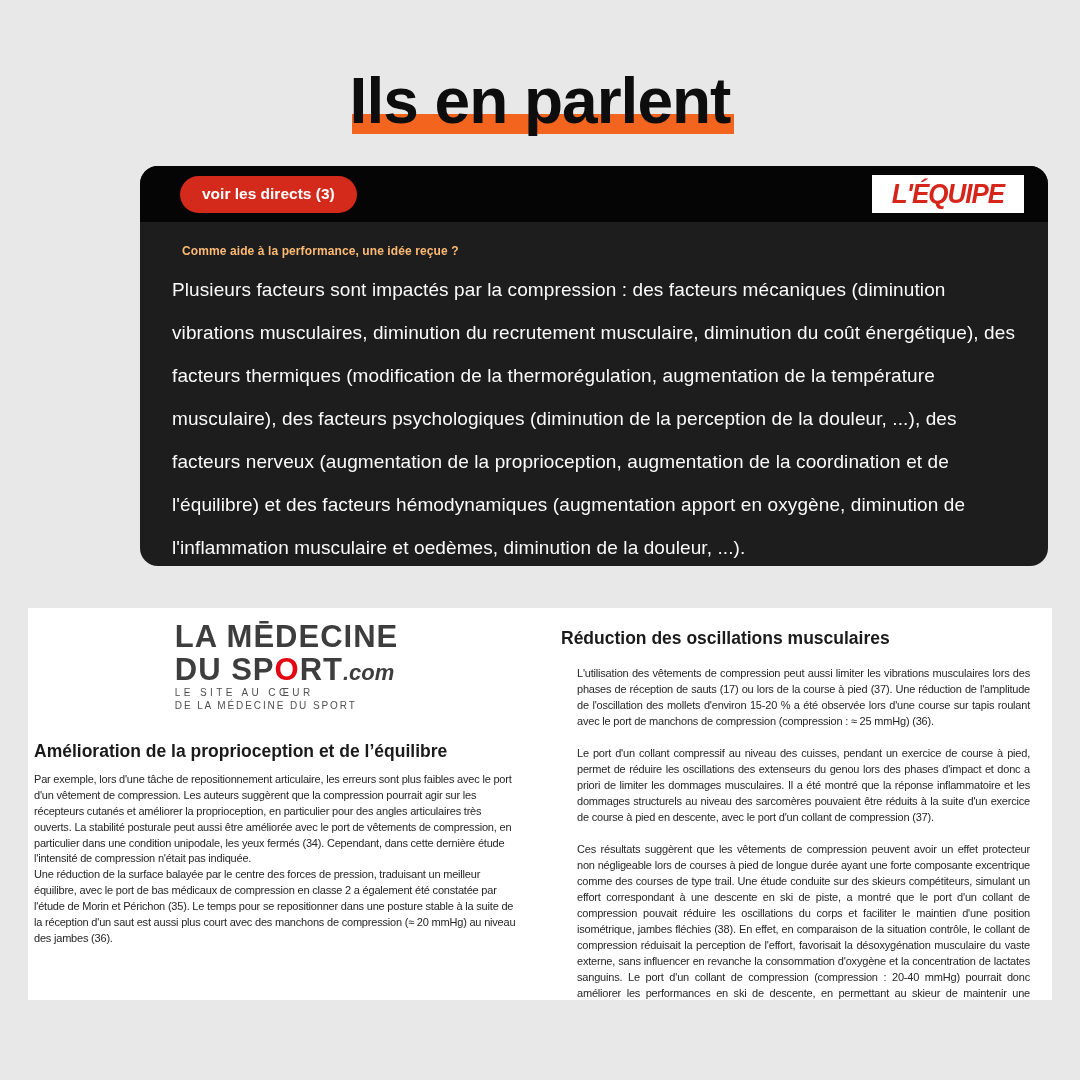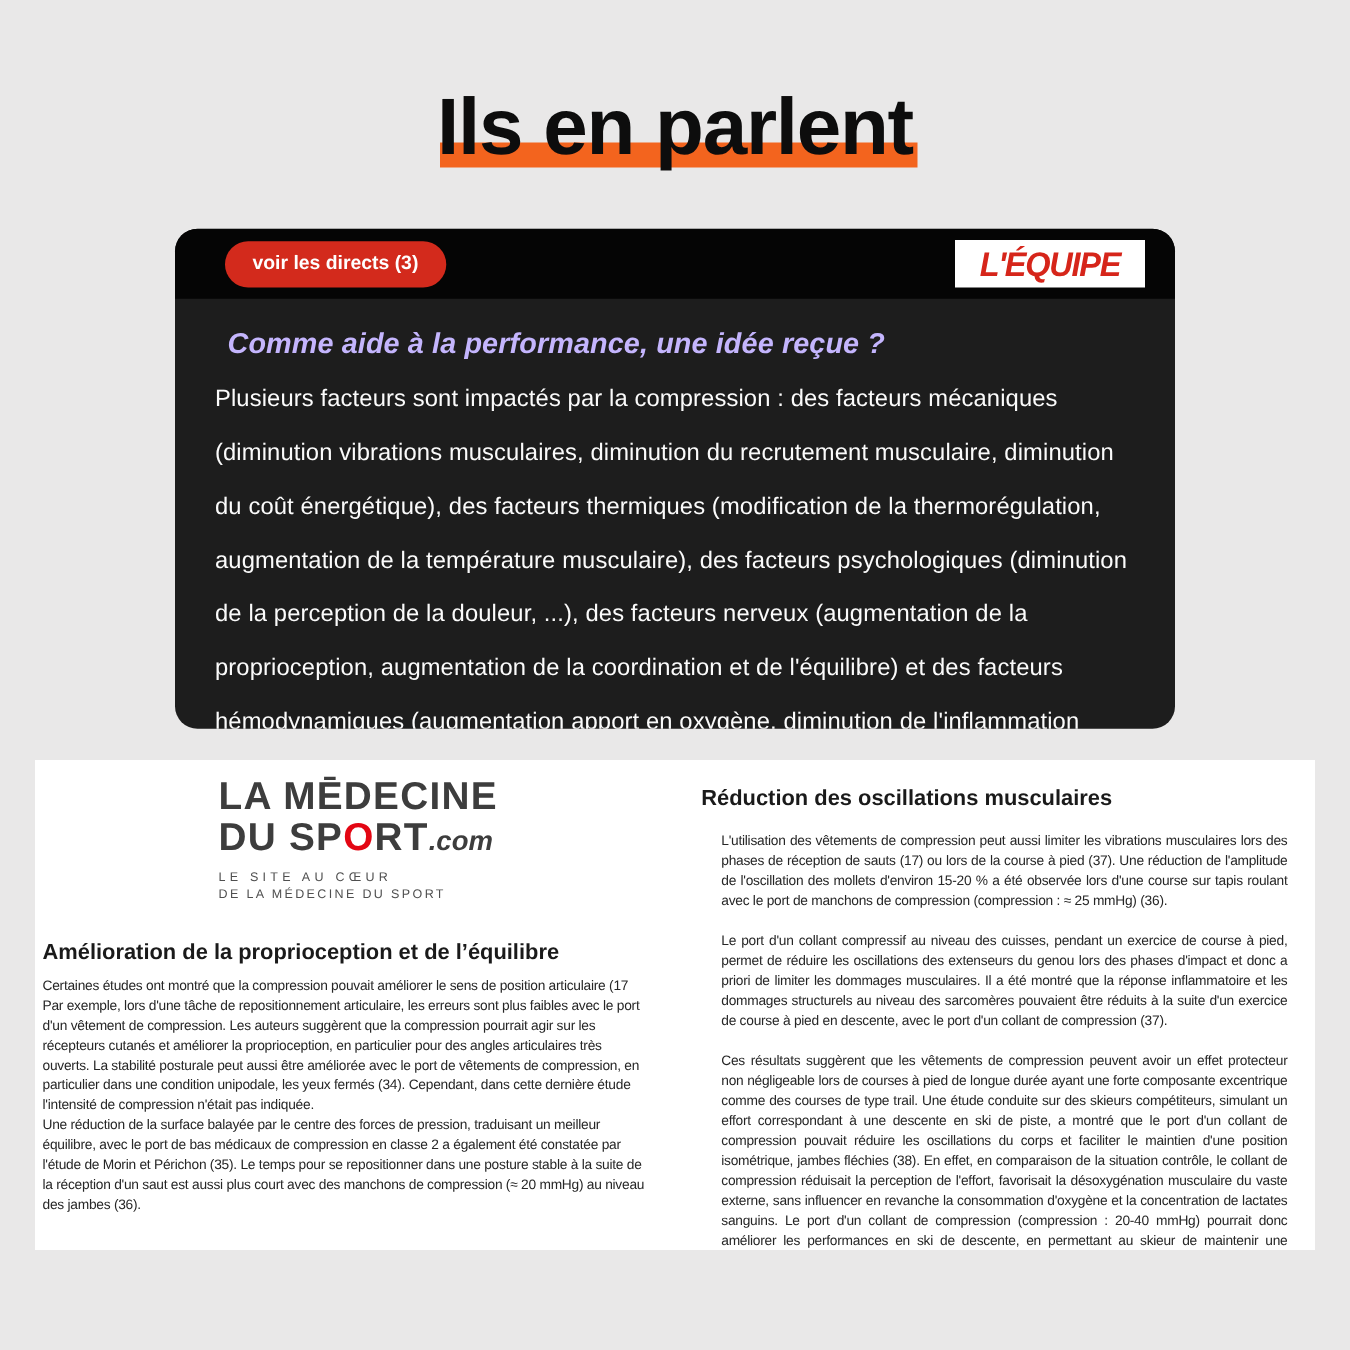--- a/index.html
+++ b/index.html
@@ -9,51 +9,51 @@
   .stage { position:relative; width:1080px; height:1080px; }
 
   
   .title-wrap { position:absolute; top:66px; left:0; right:0; text-align:center; }
   .title { position:relative; display:inline-block; font-size:64px; font-weight:700;
            letter-spacing:-1px; color:#0d0d0d; line-height:1.1; }
   .title-highlight { position:absolute; left:2px; right:-4px; bottom:2px; height:20px;
            background:var(--accent_orange,#f3641e); z-index:-1; }
 
   
-  .card { position:absolute; top:183px; left:140px; width:800px; height:400px;
+  .card { position:absolute; top:166px; left:140px; width:908px; height:400px;
           border-radius:18px; overflow:hidden; background:var(--card_body,#1d1d1d); }
   .card-header { height:56px; background:var(--card_black,#050505); display:flex;
           align-items:center; justify-content:space-between; padding:0 24px 0 40px; }
   .directs-btn { background:var(--button_red,#d32a1c); color:#fff; border:none; cursor:pointer;
           font-family:"Liberation Sans", sans-serif; font-weight:700; font-size:15.5px;
           padding:0 22px; height:37px; border-radius:19px; }
   .lequipe-logo { background:#fff; height:38px; min-width:152px; display:flex; align-items:center;
           justify-content:center; padding:0 10px; cursor:pointer; }
   .lequipe-logo span { color:var(--lequipe_red,#d6251a); font-style:italic; font-weight:700;
           font-size:26px; letter-spacing:-1px; transform:scaleY(1.05); }
   .card-body { padding:18px 28px 0 32px; }
-  .card-question { color:#c4b5fd; font-style:italic; font-weight:700; font-size:23px;
+  .card-question { color:#fdba74; font-weight:700; font-size:12px;
           margin:4px 0 10px 10px; letter-spacing:0.1px; }
   .card-paragraph { color:#fbfbfb; font-size:19px; line-height:43px; font-weight:400;
           letter-spacing:0.1px; }
 
   
   .panel { position:absolute; top:608px; left:28px; width:1024px; height:392px;
            background:#ffffff; padding:8px 6px 0 6px; overflow:hidden;
            display:grid; grid-template-columns:505px 1fr; column-gap:22px; }
   .col { overflow:hidden; }
 
   .ms-logo { width:fit-content; margin:4px auto 0 auto; text-align:left; }
   .ms-logo-line1 { font-size:31px; font-weight:700; color:var(--logo_dark,#3d3d3d);
            letter-spacing:1px; line-height:1.08; }
   .ms-logo-line2 { font-size:31px; font-weight:700; color:var(--logo_dark,#3d3d3d);
            letter-spacing:1px; line-height:1.08; }
   .ms-logo-line2 .logo-o { color:var(--logo_o_red,#e30613); }
   .ms-logo-line2 .logo-com { font-size:22px; letter-spacing:0;font-style:italic; }
-  .ms-tagline { font-size:10px; color:#4f4f4f; letter-spacing:3.4px; margin-top:10px;
+  .ms-tagline { font-size:10px; color:#4f4f4f; letter-spacing:3.4px; margin-top:0;
            white-space:nowrap; }
   .ms-tagline.t2 { letter-spacing:1.9px; margin-top:2px; }
 
   .article-heading { font-size:17.5px; font-weight:700; color:#1a1a1a; letter-spacing:0; }
   .left-heading { margin:30px 0 10px 0; }
   .right-heading { margin:12px 0 10px 0; }
 
   .left-lines div { white-space:nowrap; overflow:hidden; font-size:11px; line-height:15.9px;
            letter-spacing:-0.2px; color:var(--text_dark,#262626); }
   .right-paras p { font-size:11px; line-height:16px; letter-spacing:-0.2px;
@@ -90,21 +90,20 @@
       <div class="ms-logo">
         <div class="ms-logo-line1">LA MĒDECINE</div>
         <div class="ms-logo-line2">
           <span>DU SP</span><span class="logo-o">O</span><span>RT</span><span class="logo-com">.com</span>
         </div>
         <div class="ms-tagline">LE SITE AU CŒUR</div>
         <div class="ms-tagline t2">DE LA MÉDECINE DU SPORT</div>
       </div>
       <div class="article-heading left-heading">Amélioration de la proprioception et de l’équilibre</div>
       <div class="left-lines">
-          <div>Certaines études ont montré que la compression pouvait améliorer le sens de position articulaire (17</div>
           <div>Par exemple, lors d'une tâche de repositionnement articulaire, les erreurs sont plus faibles avec le port</div>
           <div>d'un vêtement de compression. Les auteurs suggèrent que la compression pourrait agir sur les</div>
           <div>récepteurs cutanés et améliorer la proprioception, en particulier pour des angles articulaires très</div>
           <div>ouverts. La stabilité posturale peut aussi être améliorée avec le port de vêtements de compression, en</div>
           <div>particulier dans une condition unipodale, les yeux fermés (34). Cependant, dans cette dernière étude</div>
           <div>l'intensité de compression n'était pas indiquée.</div>
           <div>Une réduction de la surface balayée par le centre des forces de pression, traduisant un meilleur</div>
           <div>équilibre, avec le port de bas médicaux de compression en classe 2 a également été constatée par</div>
           <div>l'étude de Morin et Périchon (35). Le temps pour se repositionner dans une posture stable à la suite de</div>
           <div>la réception d'un saut est aussi plus court avec des manchons de compression (≈ 20 mmHg) au niveau</div>

